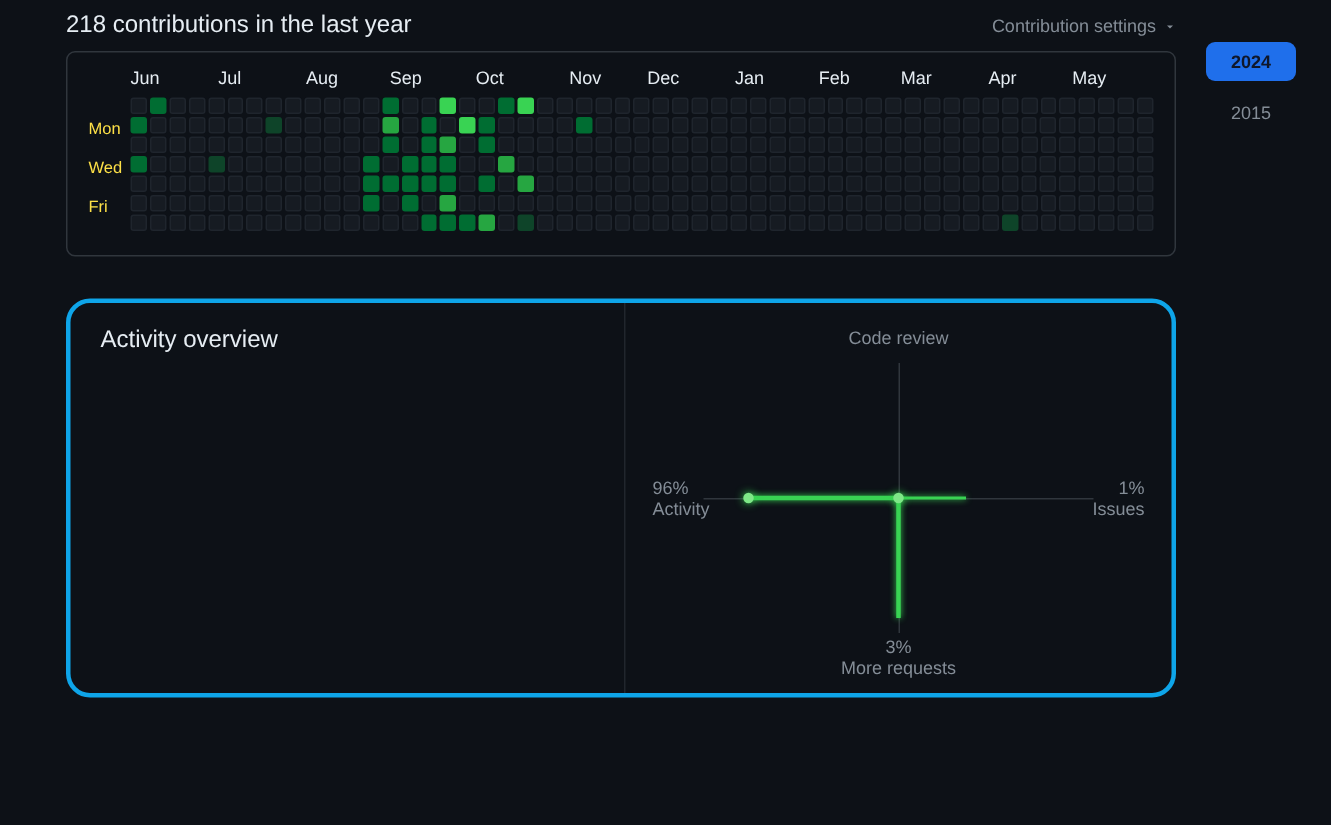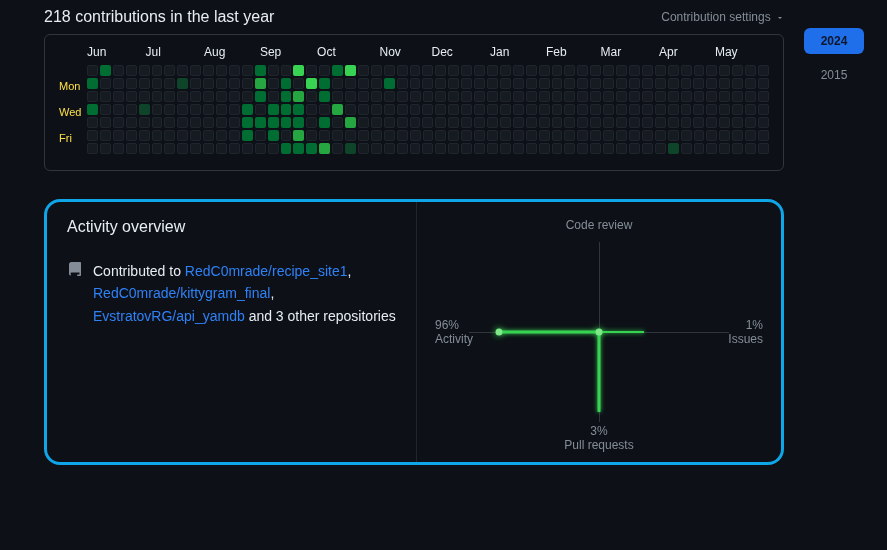--- a/index.html
+++ b/index.html
@@ -476,46 +476,33 @@
               <div class="cell l0"></div>
             </div>
           </div>
       </div>
     </div>
   </div>
 
   <div class="activity-card">
     <div class="activity-left">
       <h3 class="activity-title">Activity overview</h3>
-      <div class="repo-block">
-        <span class="repo-icon">
-          <svg width="16" height="16" viewBox="0 0 16 16" fill="currentColor">
-              <path d="M2 2.5A2.5 2.5 0 014.5 0h8.75a.75.75 0 01.75.75v12.5a.75.75 0 01-.75.75h-2.5a.75.75 0 110-1.5h1.75v-2h-8a1 1 0 00-.714 1.7.75.75 0 01-1.072 1.05A2.495 2.495 0 012 11.5v-9zm10.5-1V9h-8c-.356 0-.694.074-1 .208V2.5a1 1 0 011-1h8z"></path>
-            </svg>
-        </span>
-        <div class="repo-text">
-          <span>Contributed to </span><a class="repo-link">RedC0mrade/recipe_site1</a>,
-          <a class="repo-link">RedC0mrade/kittygram_final</a>,
-          <a class="repo-link">EvstratovRG/api_yamdb</a>
-          <span>and 3 other repositories</span>
-        </div>
-      </div>
     </div>
     <div class="activity-right">
       <div class="radar">
         <div class="radar-axis-v"></div>
         <div class="radar-axis-h"></div>
         <div class="radar-label" style="top:6px;left:50%;transform:translateX(-50%)">Code review</div>
         <div class="radar-label" style="top:50%;right:-4px;transform:translateY(-50%);text-align:right">
           <div>1%</div>
             <div>Issues</div>
         </div>
         <div class="radar-label" style="bottom:0;left:50%;transform:translateX(-50%)">
           <div>3%</div>
-            <div>Pull requests</div>
+            <div>More requests</div>
         </div>
         <div class="radar-label" style="top:50%;left:-4px;transform:translateY(-50%);text-align:left">
           <div>96%</div>
             <div>Activity</div>
         </div>
         <div class="radar-line" style="top:50%;left:60px;width:100px;height:3px;transform:translateY(-50%)"></div>
         <div class="radar-line" style="left:50%;top:50%;width:3px;height:80px;transform:translateX(-50%)"></div>
         <div class="radar-line" style="top:50%;left:50%;width:45px;height:2px;transform:translateY(-50%)"></div>
         <div class="radar-dot" style="top:50%;left:60px"></div>
         <div class="radar-dot" style="top:50%;left:50%"></div>

